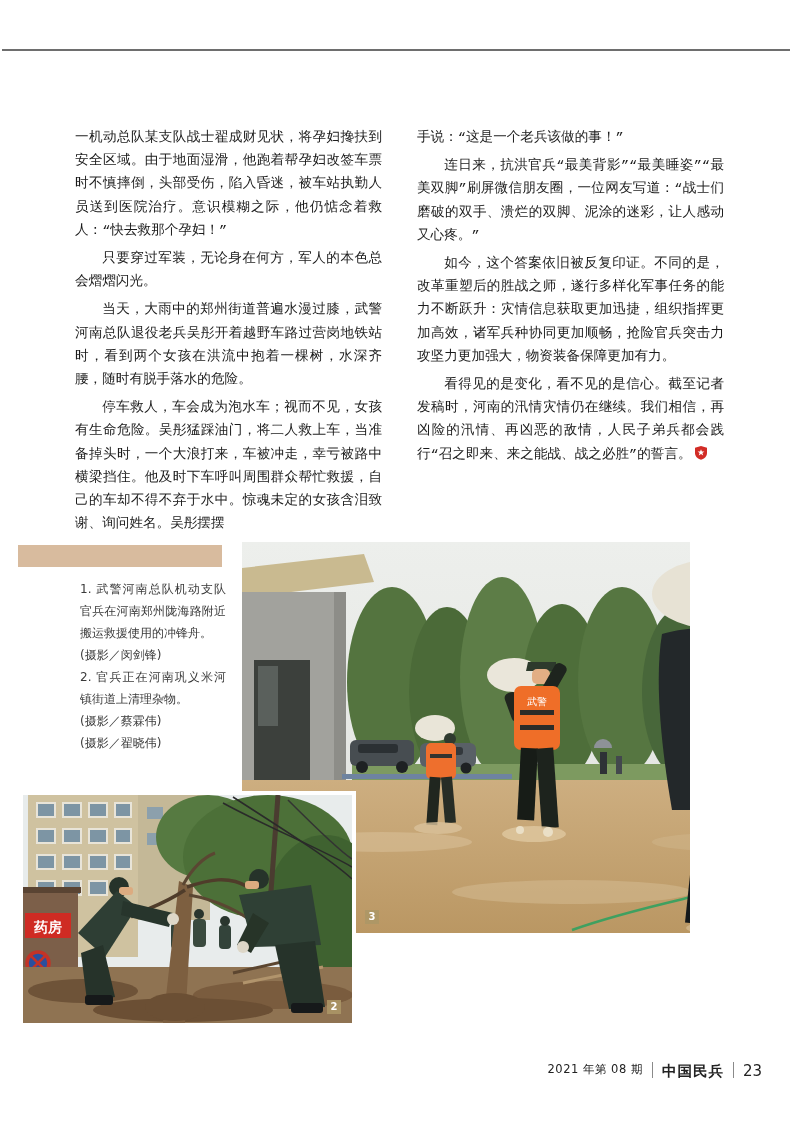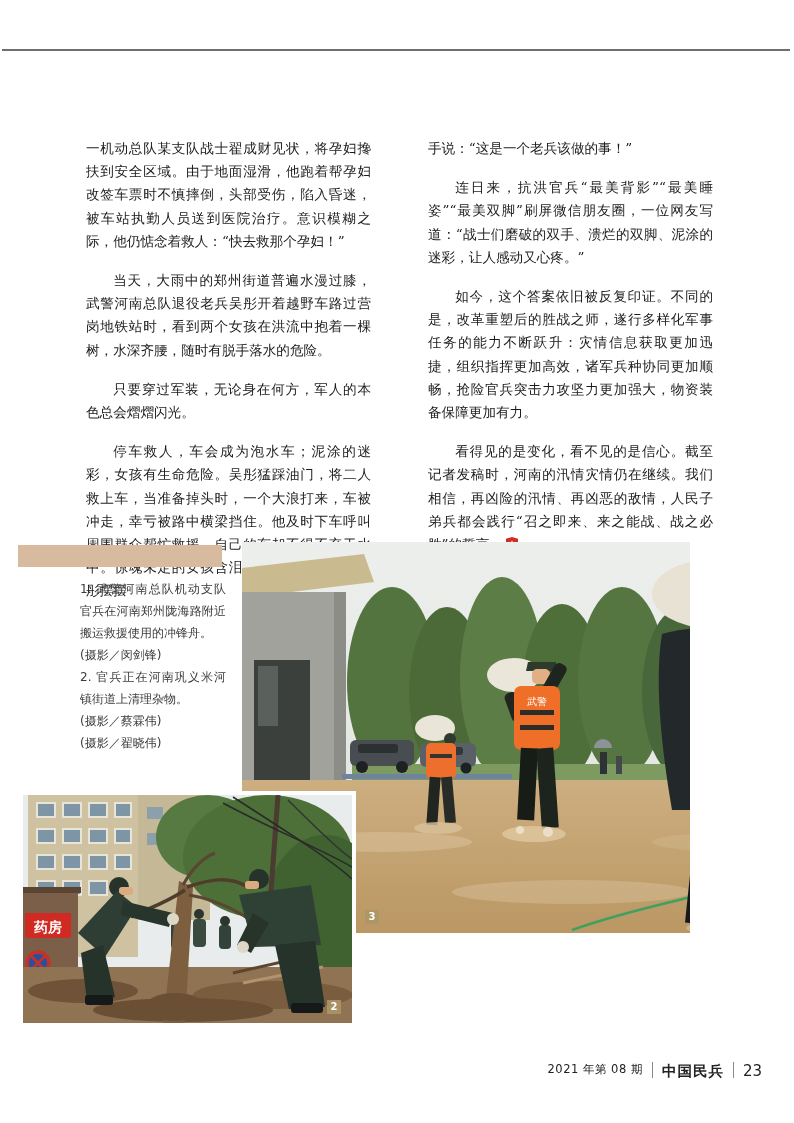--- a/index.html
+++ b/index.html
@@ -5,21 +5,21 @@
   html,body{margin:0;padding:0;background:#ffffff;}
   .page{position:relative;width:794px;height:1123px;background:#fff;overflow:hidden;
         font-family:"DejaVu Serif","Liberation Serif",serif;}
   .top-rule{position:absolute;left:2px;right:4px;top:49px;height:2px;background:#6e6e6e;}
 
   
   .col{position:absolute;top:121px;width:317px;font-size:13.6px;line-height:23.2px;
        color:#1b1b1b;text-align:justify;text-justify:inter-ideograph;word-break:break-all;}
   .col-left{left:70px;}
   .col-right{left:412px;}
-  .col p{margin:16px;}
+  .col p{margin:5px;font-family:Liberation Mono, monospace;}
   .col p.indent{text-indent:2em;}
   .endmark{display:inline-block;vertical-align:-2px;margin-left:3px;}
 
   
   .caption-panel{position:absolute;left:18px;top:545px;width:206px;
                  font-family:"DejaVu Sans","Liberation Sans",sans-serif;}
   .caption-bar{width:204px;height:22px;}
   .caption-list{margin-left:62px;width:146px;margin-top:11px;font-size:12px;
                 line-height:22px;color:#3a3a3a;text-align:justify;word-break:break-all;}
   .caption-item p{margin:0;}
@@ -46,23 +46,23 @@
 </style>
 </head>
 <body>
 
 <div class="page">
 
   <div class="top-rule"></div>
 
   <div class="col col-left">
     <p>一机动总队某支队战士翟成财见状，将孕妇搀扶到安全区域。由于地面湿滑，他跑着帮孕妇改签车票时不慎摔倒，头部受伤，陷入昏迷，被车站执勤人员送到医院治疗。意识模糊之际，他仍惦念着救人：“快去救那个孕妇！”</p>
+    <p class="indent">只要穿过军装，无论身在何方，军人的本色总会熠熠闪光。</p>
     <p class="indent">当天，大雨中的郑州街道普遍水漫过膝，武警河南总队退役老兵吴彤开着越野车路过营岗地铁站时，看到两个女孩在洪流中抱着一棵树，水深齐腰，随时有脱手落水的危险。</p>
-    <p class="indent">只要穿过军装，无论身在何方，军人的本色总会熠熠闪光。</p>
-    <p class="indent">停车救人，车会成为泡水车；泥涂的迷彩，女孩有生命危险。吴彤猛踩油门，将二人救上车，当准备掉头时，一个大浪打来，车被冲走，幸亏被路中横梁挡住。他及时下车呼叫周围群众帮忙救援，自己的车却不得不弃于水中。惊魂未定的女孩含泪致谢、询问姓名。吴彤摆摆</p>
+    <p class="indent">停车救人，车会成为泡水车；视而不见，女孩有生命危险。吴彤猛踩油门，将二人救上车，当准备掉头时，一个大浪打来，车被冲走，幸亏被路中横梁挡住。他及时下车呼叫周围群众帮忙救援，自己的车却不得不弃于水中。惊魂未定的女孩含泪致谢、询问姓名。吴彤摆摆</p>
   </div>
 
   <div class="col col-right">
     <p>手说：“这是一个老兵该做的事！”</p>
     <p class="indent">连日来，抗洪官兵“最美背影”“最美睡姿”“最美双脚”刷屏微信朋友圈，一位网友写道：“战士们磨破的双手、溃烂的双脚、泥涂的迷彩，让人感动又心疼。”</p>
     <p class="indent">如今，这个答案依旧被反复印证。不同的是，改革重塑后的胜战之师，遂行多样化军事任务的能力不断跃升：灾情信息获取更加迅捷，组织指挥更加高效，诸军兵种协同更加顺畅，抢险官兵突击力攻坚力更加强大，物资装备保障更加有力。</p>
     <p class="indent"><span>看得见的是变化，看不见的是信心。截至记者发稿时，河南的汛情灾情仍在继续。我们相信，再凶险的汛情、再凶恶的敌情，人民子弟兵都会践行“召之即来、来之能战、战之必胜”的誓言。</span><svg class="endmark" width="12" height="14" viewBox="0 0 12 14">
           <path d="M6 0 L12 1.8 V7 C12 10.4 9.6 12.6 6 13.8 C2.4 12.6 0 10.4 0 7 V1.8 Z" fill="#d22c26"></path>
           <polygon points="6,3.2 6.9,5.6 9.4,5.6 7.4,7.1 8.2,9.5 6,8 3.8,9.5 4.6,7.1 2.6,5.6 5.1,5.6" fill="#ffffff"></polygon>
         </svg></p>

